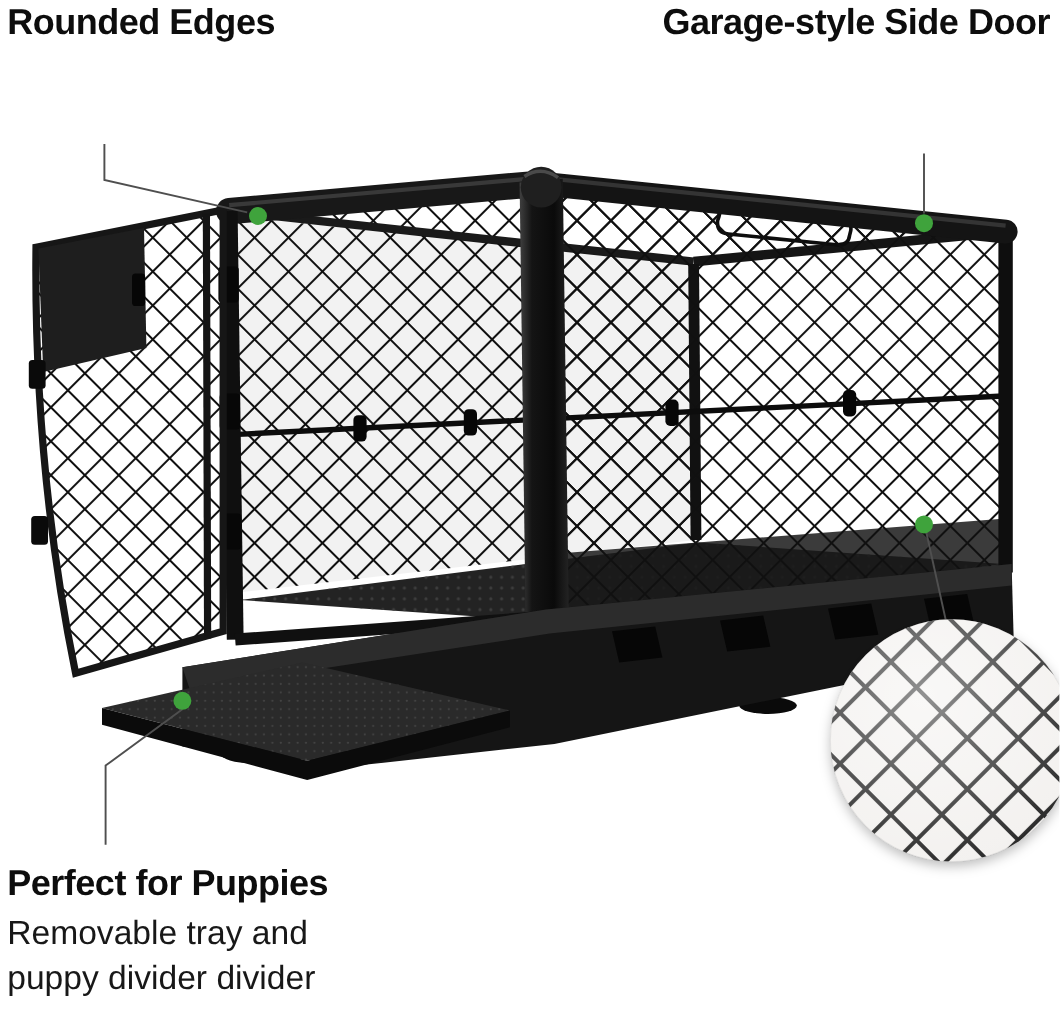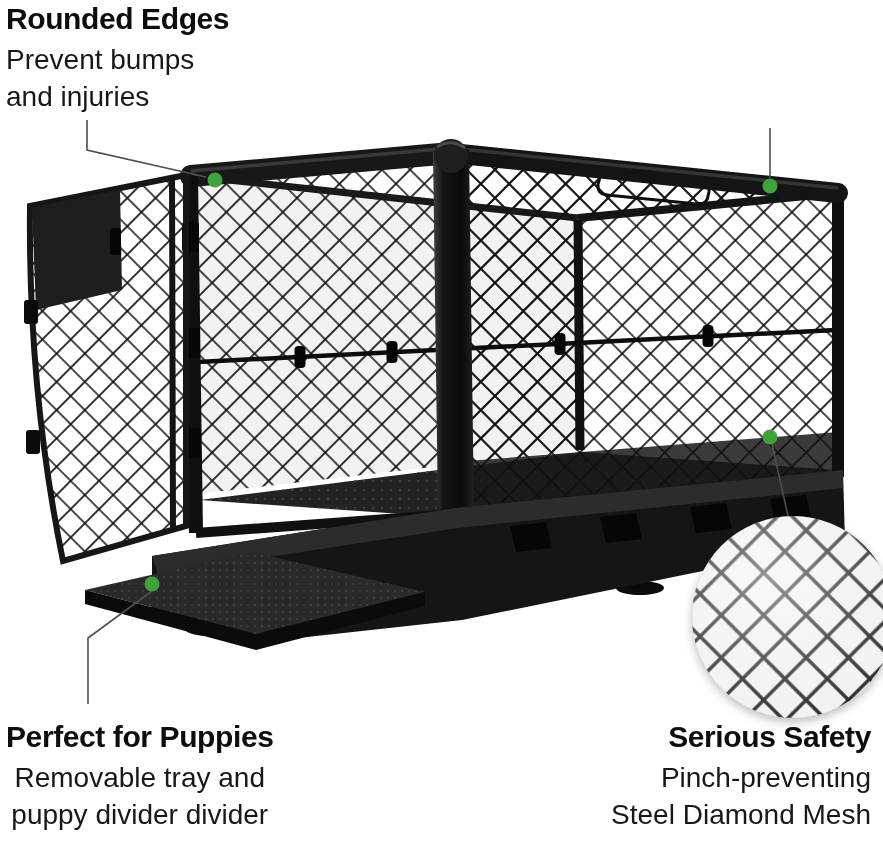--- a/index.html
+++ b/index.html
@@ -18,21 +18,21 @@
   .callout h2{
     margin:0;font-family:"Liberation Sans",sans-serif;font-weight:800;
     font-size:30px;line-height:1.1;letter-spacing:-0.4px;color:var(--text);
   }
   .callout p{
     margin:7px 0 0;font-size:28px;line-height:1.32;color:#181818;
     white-space:pre-line;
   }
   .c-top-left{left:6px;top:2px;text-align:left;}
   .c-top-right{right:8px;top:2px;text-align:right;}
-  .c-bottom-left{left:6px;top:720px;text-align:center;}
+  .c-bottom-left{left:6px;top:720px;text-align:left;}
   .c-bottom-right{right:12px;top:720px;text-align:right;}
   .marker{fill:var(--accent-green);}
   .leader{stroke:#4f4f4f;stroke-width:1.6;fill:none;}
 </style>
 </head>
 <body>
 
 <div class="stage">
 
   <svg class="art" viewBox="0 0 883 848" aria-hidden="true">
@@ -171,32 +171,26 @@
       <g clip-path="url(#insetClip)">
         <rect x="688" y="512" width="212" height="212" fill="url(#meshInset)"></rect>
       </g>
       <circle cx="793" cy="617" r="101" fill="url(#insetHi)"></circle>
       <circle cx="793" cy="617" r="101" fill="none" stroke="#000000" stroke-opacity="0.06" stroke-width="1"></circle>
     </g>
   </svg>
 
   <div class="callout c-top-left">
     <h2>Rounded Edges</h2>
-    <p>Prevent bumps
-and injuries</p>
   </div>
 
   <div class="callout c-top-right">
+    <h2>Garage-style Side Door</h2>
   </div>
 
   <div class="callout c-bottom-left">
     <h2>Perfect for Puppies</h2>
     <p>Removable tray and
 puppy divider divider</p>
   </div>
 
-  <div class="callout c-bottom-right">
-    <h2>Serious Safety</h2>
-    <p>Pinch-preventing
-Steel Diamond Mesh</p>
-  </div>
 
 </div>
 
 </body></html>

